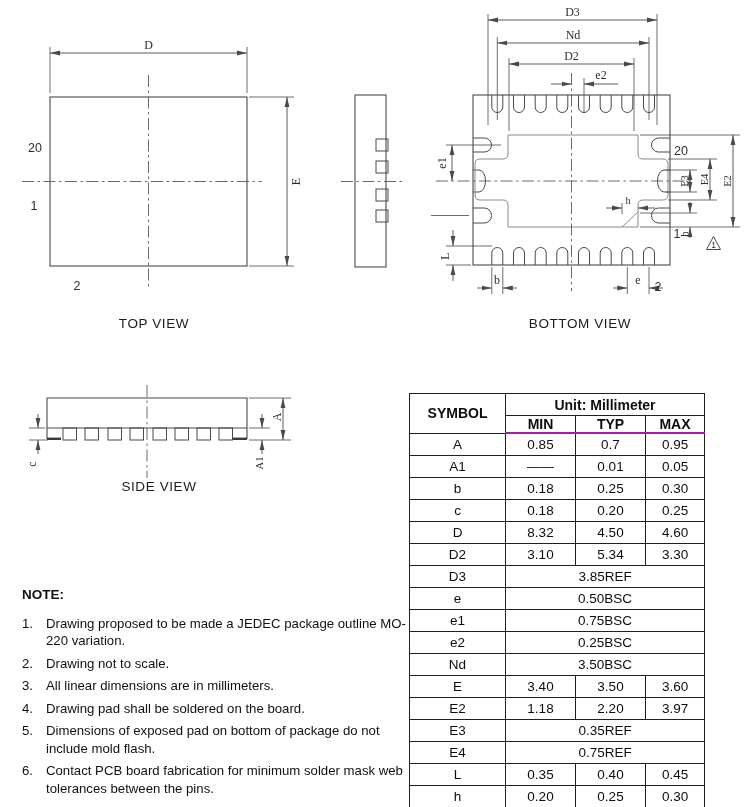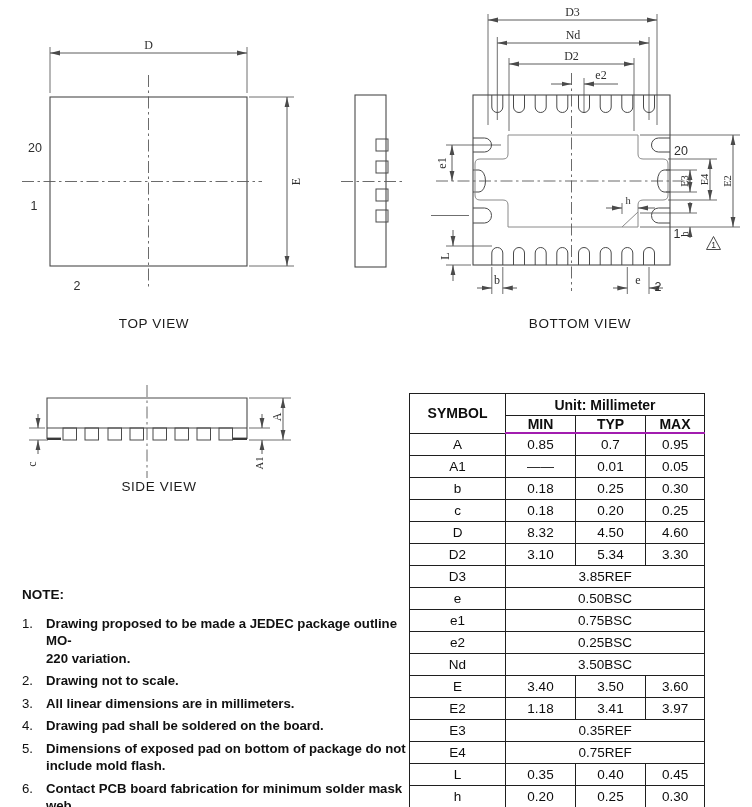--- a/index.html
+++ b/index.html
@@ -17,21 +17,21 @@
   svg .dl{font-family:"Liberation Serif",serif;font-size:12px;}
   svg .dls{font-family:"Liberation Serif",serif;font-size:10.5px;}
   svg .pn{font-family:"Liberation Sans",sans-serif;font-size:12.5px;}
   svg .vt{font-family:"Liberation Sans",sans-serif;font-size:13.5px;letter-spacing:.6px;fill:#1c1c1c;}
   svg .rv{font-family:"Liberation Sans",sans-serif;font-size:8.5px;}
 
   .notes{position:absolute;left:22px;top:552px;width:392px;font-size:13.2px;line-height:17.5px;color:#111;margin-top:34px;}
   .note-head{font-weight:bold;font-size:13.5px;margin-bottom:11px;}
   .note-item{display:flex;margin-bottom:5px;}
   .note-item .nn{width:24px;flex:0 0 24px;}
-  .note-item .nt{flex:1;white-space:pre-line;font-weight:bold;}
+  .note-item .nt{flex:1;white-space:pre-line;}
 
   table.dim{position:absolute;left:409px;top:393px;width:295px;border-collapse:collapse;
             table-layout:fixed;font-size:13.5px;color:#0d0d0d;}
   table.dim td,table.dim th{border:1px solid #1f1f1f;text-align:center;vertical-align:middle;
             padding:0;height:21px;overflow:hidden;}
   table.dim th{font-size:14px;}
   table.dim col.c1{width:96px;} table.dim col.c2{width:70px;}
   table.dim col.c3{width:70px;} table.dim col.c4{width:59px;}
   table.dim tr.h1 th{height:21px;}
   table.dim tr.h2 th{height:16px;border-bottom:2px solid #a21caf;}
@@ -340,21 +340,21 @@
         </tr>
   <tr>
           <td>E</td>
           <td>3.40</td>
           <td>3.50</td>
           <td>3.60</td>
         </tr>
   <tr>
           <td>E2</td>
           <td>1.18</td>
-          <td>3.41</td>
+          <td>2.20</td>
           <td>3.97</td>
         </tr>
   <tr>
           <td>E3</td>
           <td colspan="3">0.35REF</td>
         </tr>
   <tr>
           <td>E4</td>
           <td colspan="3">0.75REF</td>
         </tr>

